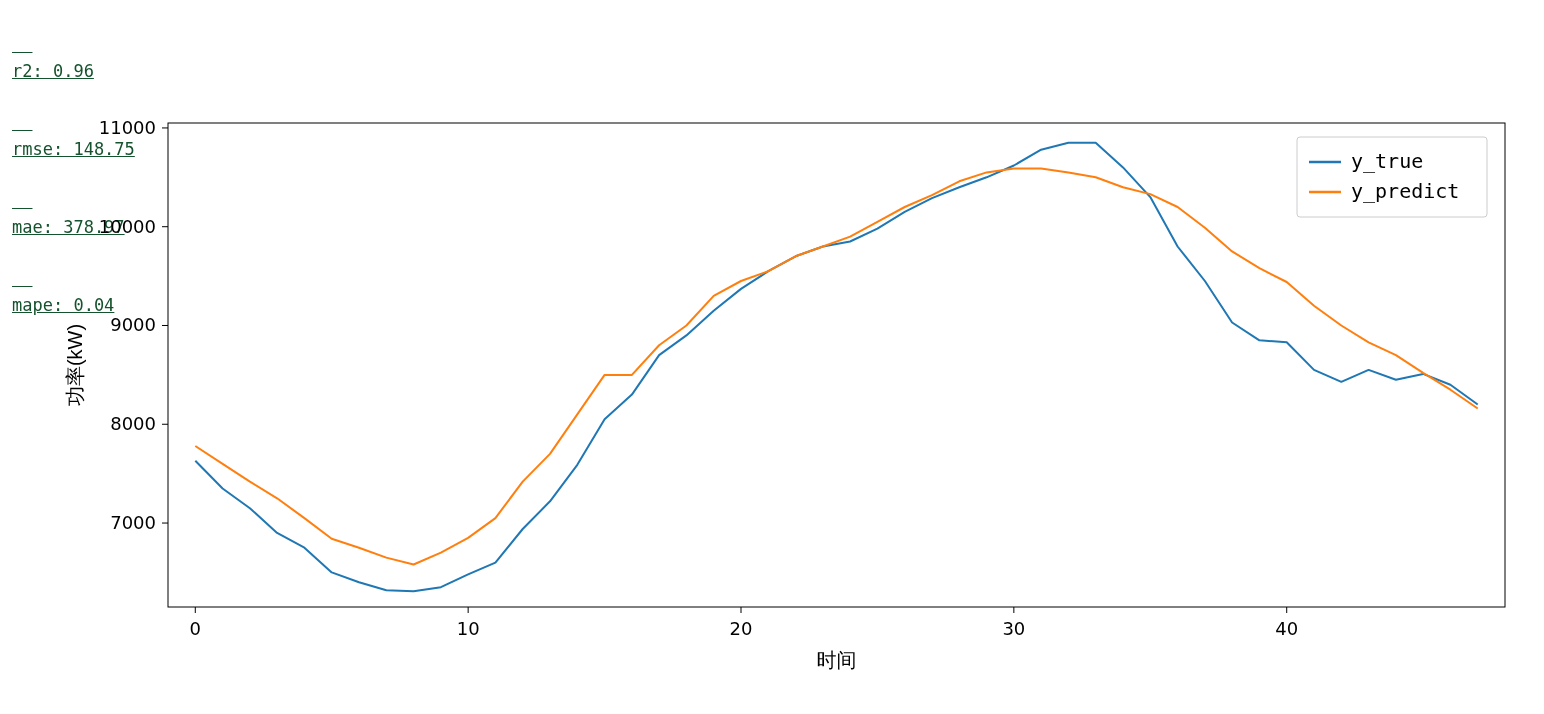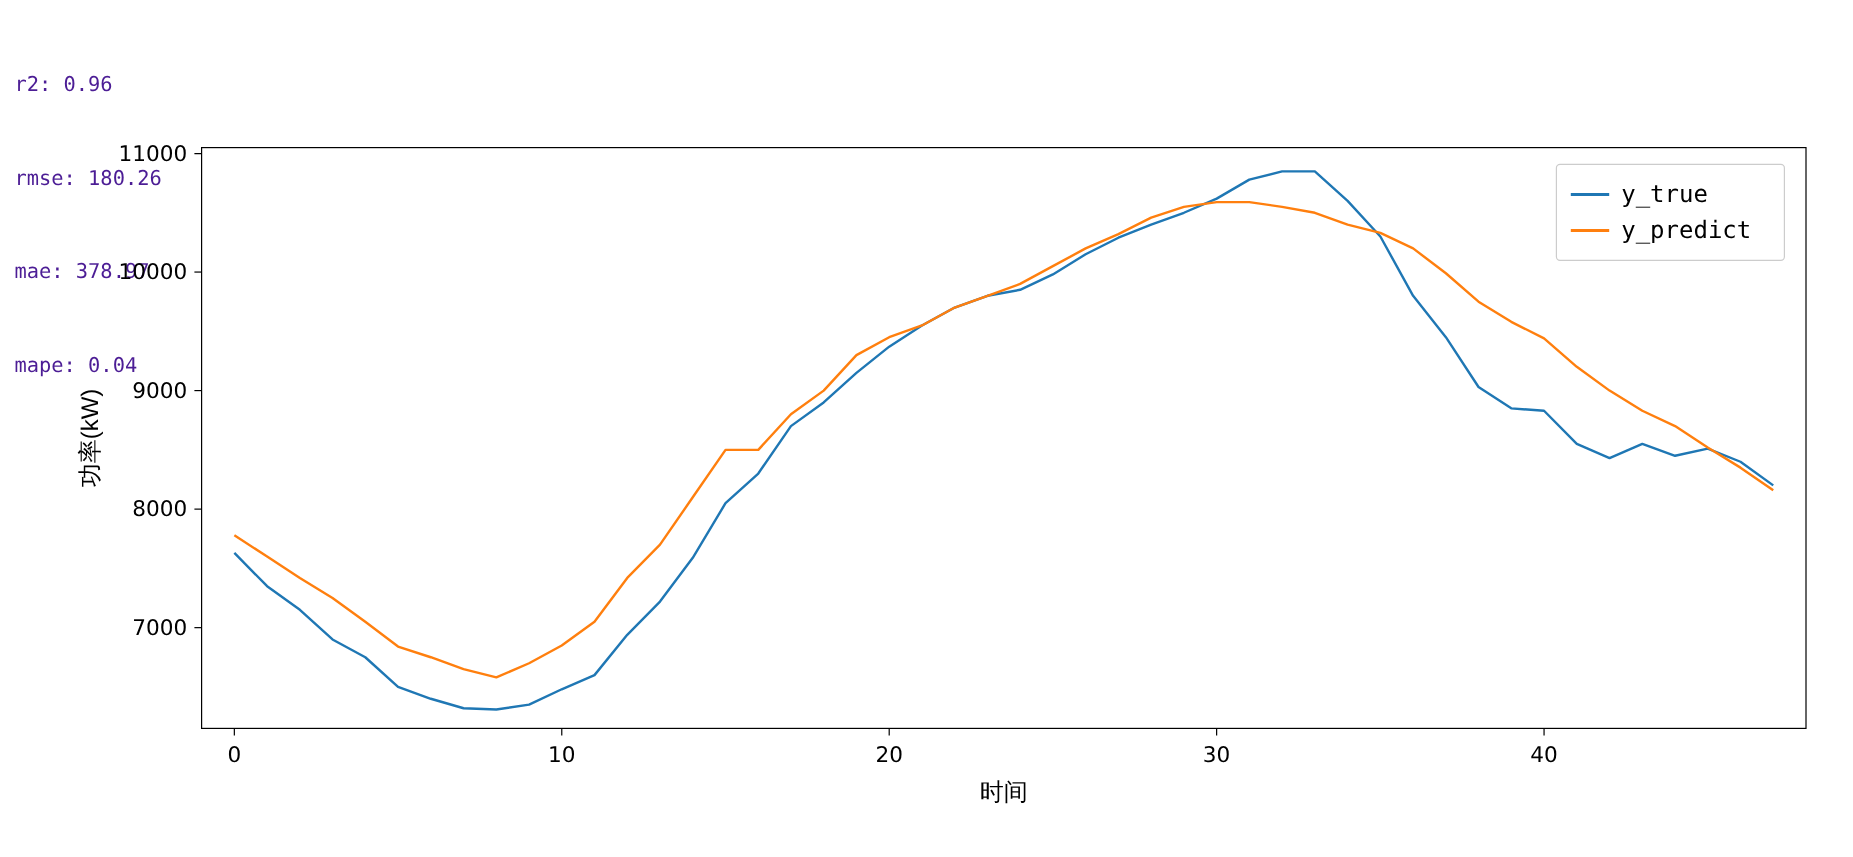--- a/index.html
+++ b/index.html
@@ -10,22 +10,23 @@
     width: 1544px;
     height: 714px;
     overflow: hidden;
   }
   .metrics {
     position: absolute;
     top: 6px;
     left: 12px;
     font-size: 17px;
     line-height: 26px;
-    color: #4c1d95;
+    color: #14532d;
     white-space: pre;
+    text-decoration: underline;
   }
   .plot-area {
     position: absolute;
     top: 115px;
     left: 60px;
     right: 15px;
     bottom: 45px;
   }
   svg { display: block; }
   .axis-label {
@@ -47,21 +48,21 @@
     font-family: "DejaVu Sans Mono", monospace;
     font-size: 20px;
     fill: #000;
   }
 </style>
 </head>
 <body>
 
 <div class="metrics">
   <div>r2: 0.96</div>
-  <div>rmse: 180.26</div>
+  <div>rmse: 148.75</div>
   <div>mae: 378.97</div>
   <div>mape: 0.04</div>
 </div>
 
 <div class="plot-area">
   <svg id="chart-svg" width="1469" height="560">
       <rect x="108" y="8" width="1337" height="484" fill="none" stroke="#000" stroke-width="1"></rect>
       <line x1="135.28571428571428" y1="492" x2="135.28571428571428" y2="498" stroke="#000" stroke-width="1"></line>
       <text x="135.28571428571428" y="520" text-anchor="middle" class="tick-label">0</text>
       <line x1="408.14285714285717" y1="492" x2="408.14285714285717" y2="498" stroke="#000" stroke-width="1"></line>

